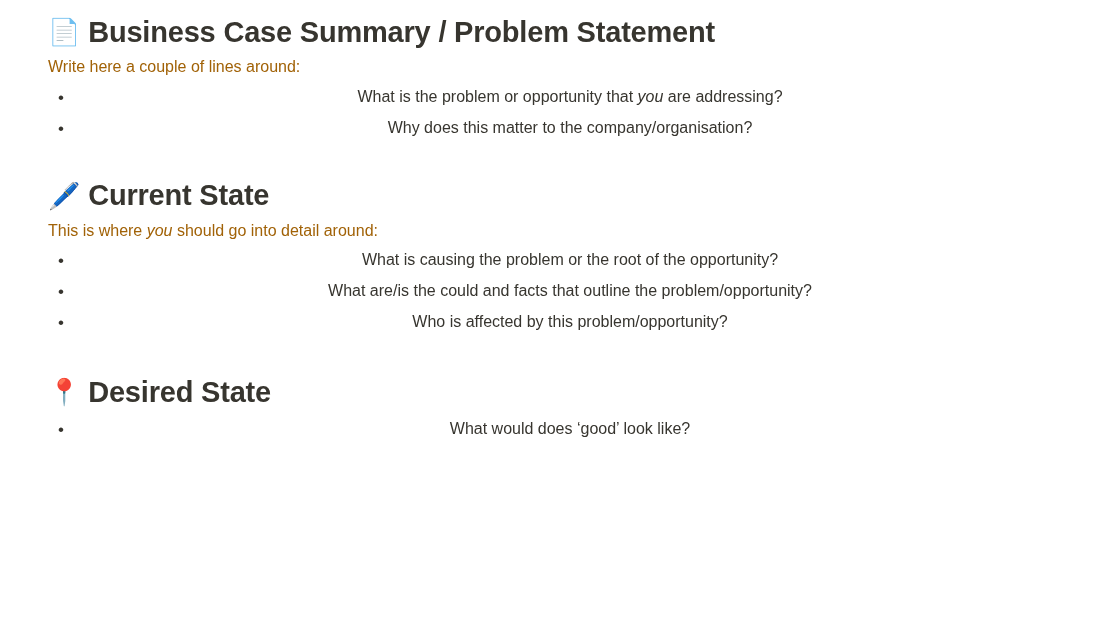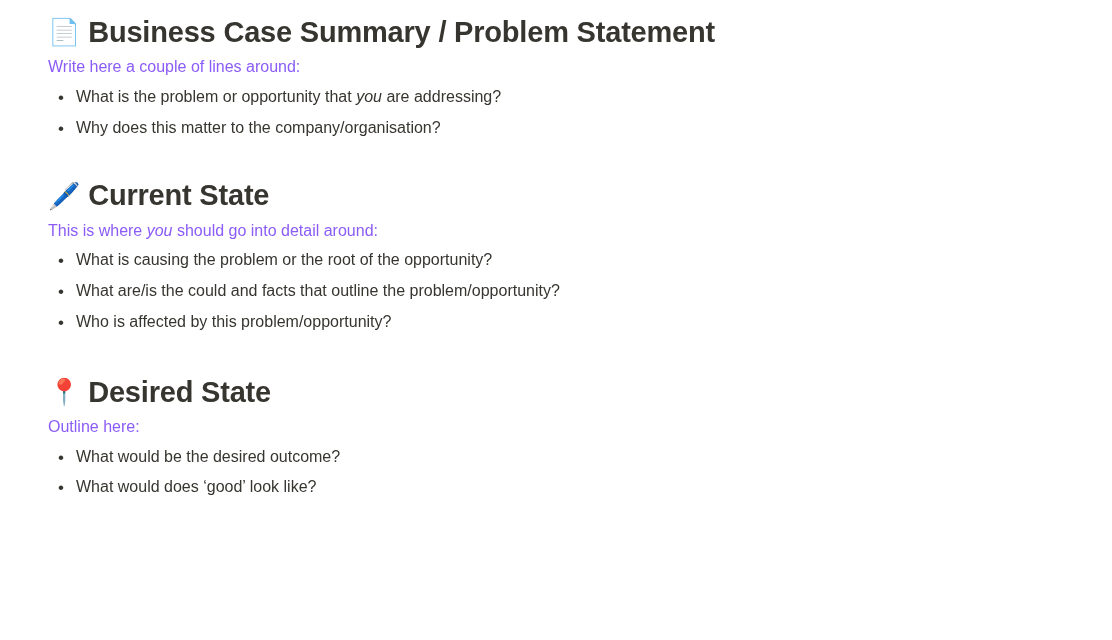--- a/index.html
+++ b/index.html
@@ -34,27 +34,28 @@
     margin: 0 0 4px 0;
   }
   .heading-emoji {
     font-size: 26px;
     line-height: 1;
     display: inline-block;
   }
   .intro {
     font-size: 16px;
     line-height: 1.6;
-    color: #8b5cf6;
+    color: #a16207;
     margin: 4px 0 2px 0;
   }
   ul.bullets {
     margin: 2px 0 0 0;
     padding-left: 28px;
     list-style: none;
+    text-align: center;
   }
   ul.bullets li {
     position: relative;
     font-size: 16px;
     line-height: 1.55;
     color: #37352f;
     padding: 3px 0 3px 0;
   }
   ul.bullets li::before {
     content: "•";
@@ -101,20 +102,18 @@
     </ul>
   </div>
 
   <div class="sec-gap-2"></div>
 
   <div class="section">
     <h2 class="heading">
       <span class="heading-emoji">📍</span>
       <span>Desired State</span>
     </h2>
-    <p class="intro">Outline here:</p>
     <ul class="bullets">
-      <li>What would be the desired outcome?</li>
       <li>What would does ‘good’ look like?</li>
     </ul>
   </div>
 
 </div>
 
 </body></html>

